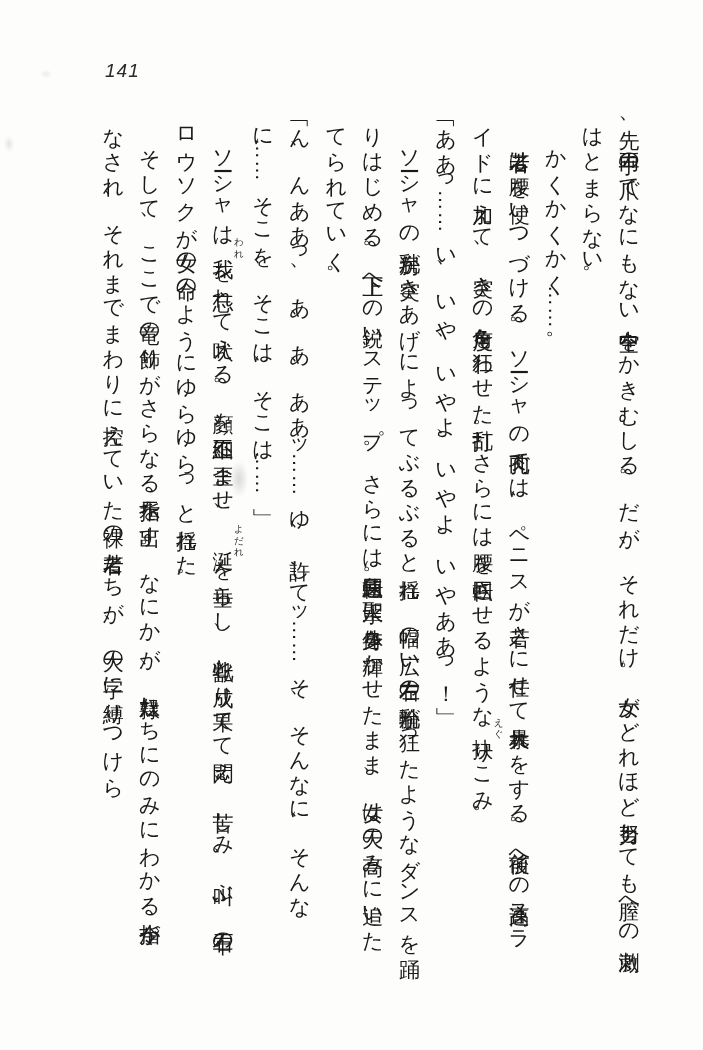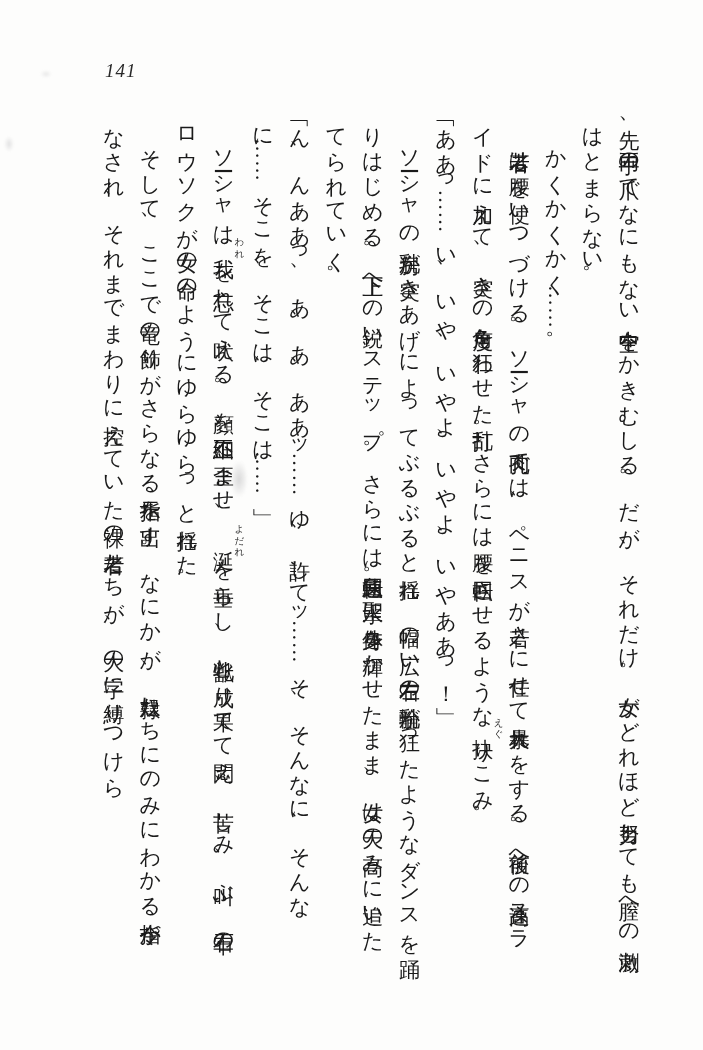--- a/index.html
+++ b/index.html
@@ -6,21 +6,21 @@
     margin: 0;
     padding: 0;
     background: #ffffff;
   }
   .page {
     position: relative;
     width: 703px;
     height: 1050px;
     background: #fdfdfc;
     overflow: hidden;
-    font-family: Liberation Serif, serif;
+    font-family: Liberation Sans, sans-serif;
   }
   .page-number {
     position: absolute;
     top: 60px;
     left: 105px;
     font-size: 19px;
     font-style: italic;
     color: #2a2a2a;
     letter-spacing: 1px;
   }

